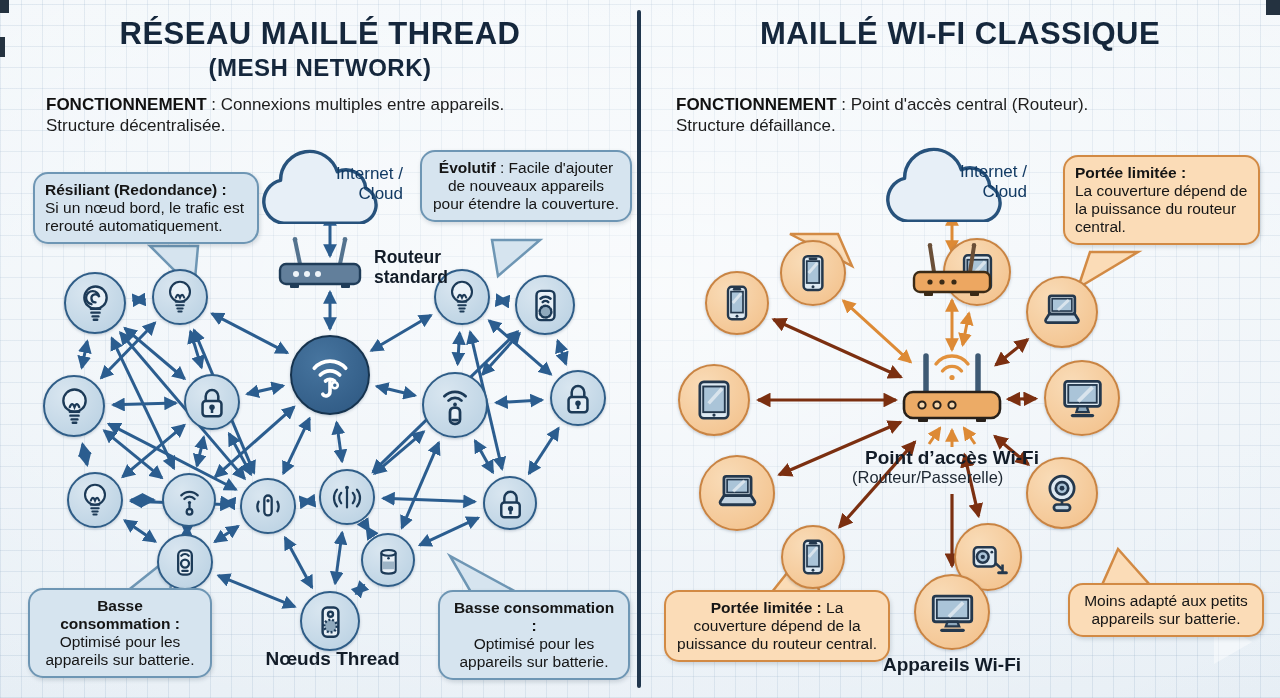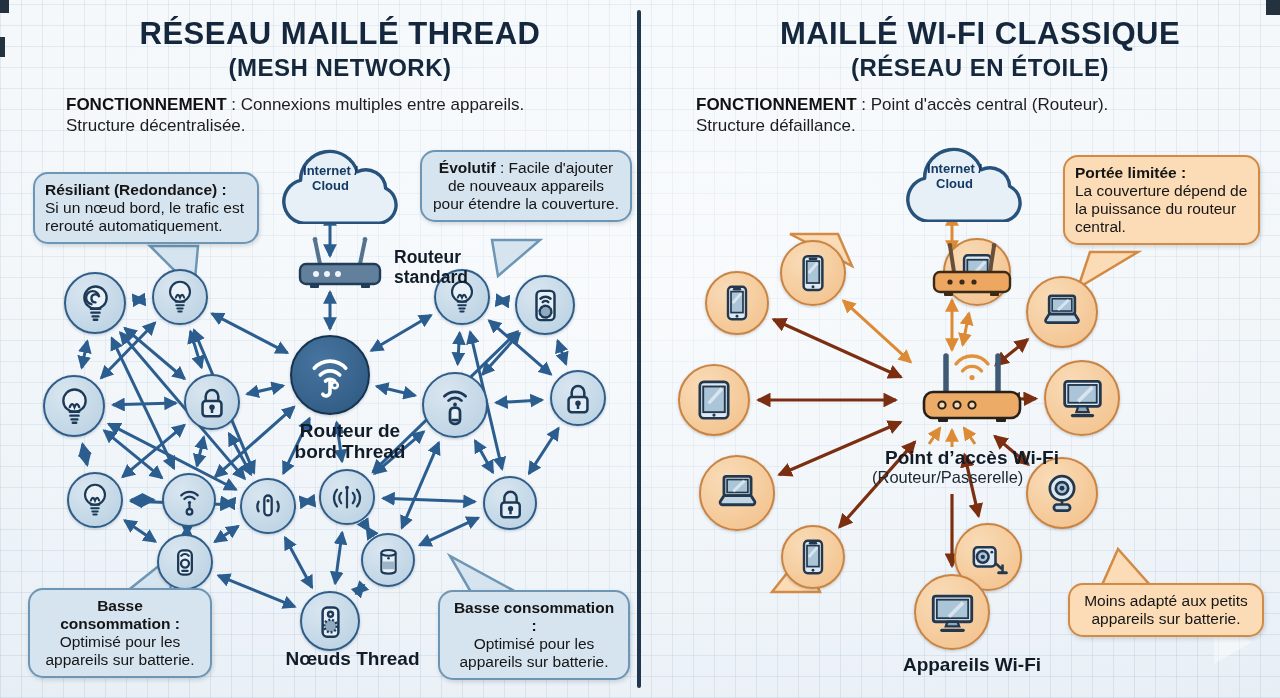--- a/index.html
+++ b/index.html
@@ -12,29 +12,29 @@
       linear-gradient(180deg,#f4f8fb,#e9f0f6);}
   #net{position:absolute;inset:0;z-index:1;}
   .nodelayer{position:absolute;inset:0;z-index:2;pointer-events:none;}
   .circle-node{position:absolute;border-radius:50%;display:flex;align-items:center;justify-content:center;
     background:radial-gradient(circle at 35% 30%, #d9e6f0, #b7cfe1);
     border:2.5px solid var(--mesh_node_border,#2f5d87);box-shadow:0 1px 3px rgba(30,60,90,.25);box-sizing:border-box;}
   .center-node{background:radial-gradient(circle at 38% 32%, #47759f, #2c5680);border-color:#16334e;}
   .device-node{background:radial-gradient(circle at 35% 30%, #f9dcb8, #f2bf88);border:2.5px solid var(--device_border,#c98443);}
   .node-icon{display:flex;align-items:center;justify-content:center;}
   .node-icon svg{width:100%;height:100%;}
-  .abs{position:absolute;z-index:3;padding-left:20px;}
+  .abs{position:absolute;z-index:3;}
   .ptitle{width:640px;text-align:center;font-weight:700;color:var(--title,#15273c);font-size:31px;letter-spacing:.5px;}
   .psub{width:640px;text-align:center;font-weight:700;color:var(--title,#15273c);font-size:24px;letter-spacing:.5px;}
   .how{font-size:17px;color:#1d1d1d;line-height:1.25;}
   .how b{color:#111;}
   .biglabel{font-weight:700;font-size:19px;color:#121c28;text-align:center;line-height:1.12;}
   .midlabel{font-weight:700;font-size:17.5px;color:#121c28;line-height:1.12;}
   .reglabel{font-size:16.5px;color:#1d2732;text-align:left;line-height:1.1;}
-  .cloudlabel{font-weight:700;font-size:13px;color:#123a63;text-align:center;line-height:1.15;z-index:4;position:absolute;}
+  .cloudlabel{font-weight:400;font-size:17px;color:#123a63;text-align:right;line-height:1.15;z-index:4;position:absolute;}
   .callout{position:absolute;z-index:5;border-radius:15px;padding:7px 10px;font-size:15.5px;line-height:1.16;color:#151515;
     box-shadow:1px 2px 4px rgba(40,60,80,.18);box-sizing:border-box;}
   .co-left{background:var(--callout_left_fill,#d6e4ef);border:2.5px solid var(--callout_left_border,#6e96b4);}
   .co-right{background:var(--callout_right_fill,#fbdcb7);border:2.5px solid var(--callout_right_border,#d28a44);}
   .co-center{text-align:center;}
   .lead-block b{display:block;}
   .ln-blue{stroke:var(--mesh_arrow,#2b5d8f);stroke-width:3;}
   .ln-maroon{stroke:var(--star_arrow,#7b2f10);stroke-width:3.2;}
   .ln-orange{stroke:var(--star_arrow_alt,#dd8a35);stroke-width:3;}
   .mk-blue{fill:var(--mesh_arrow,#2b5d8f);}
@@ -538,40 +538,36 @@
           <circle cx="46" cy="40" r="3" fill="#eef4f9"></circle>
         <rect x="18" y="50" width="9" height="4" rx="1" fill="#1f3c58"></rect>
           <rect x="69" y="50" width="9" height="4" rx="1" fill="#1f3c58"></rect>
       </g>
     </svg>
   </div>
   <div class="abs midlabel" style="left:374px;top:248px">
     <span>Routeur</span><br><span>standard</span>
   </div>
 
-  <div class="abs biglabel" style="left:250px;top:420px;width:160px">
-    <span>Routeur de</span><br><span>bord Thread</span>
-  </div>
   <div class="abs biglabel" style="left:245px;top:648px;width:175px">Nœuds Thread</div>
 
   <div class="callout co-left lead-block" style="left:33px;top:172px;width:226px">
     <b>Résiliant (Redondance) :</b><span>Si un nœud bord, le trafic est rerouté automatiquement.</span>
   </div>
   <div class="callout co-left co-center" style="left:420px;top:150px;width:212px">
     <b>Évolutif</b><span> : Facile d'ajouter de nouveaux appareils pour étendre la couverture.</span>
   </div>
   <div class="callout co-left co-center lead-block" style="left:28px;top:588px;width:184px">
     <b>Basse consommation :</b><span>Optimisé pour les appareils sur batterie.</span>
   </div>
   <div class="callout co-left co-center lead-block" style="left:438px;top:590px;width:192px">
     <b>Basse consommation :</b><span>Optimisé pour les appareils sur batterie.</span>
   </div>
 
   <div class="abs ptitle" style="left:640px;top:16px">MAILLÉ WI-FI CLASSIQUE</div>
-  <div class="abs psub" style="left:640px;top:54px">(RÉSEAU EN ÉTOILE)</div>
   <div class="abs how" style="left:676px;top:94px;width:570px">
     <b>FONCTIONNEMENT</b><span> : Point d'accès central (Routeur).</span><br>
     <span>Structure défaillance.</span>
   </div>
 
   <div class="abs" style="left:882px;top:142px;z-index:3">
     <svg width="145" height="80" viewBox="0 0 145 80">
       <g transform="translate(10,8) scale(1.32)">
         <path d="M12 54 a16.5 16.5 0 0 1 -2.5 -32.5 a22 22 0 0 1 43 -6.5 a15 15 0 0 1 21.5 12.5 a14 14 0 0 1 -4.5 26.5 z" fill="#e7eff7" stroke="#27527c" stroke-width="2.6" stroke-linejoin="round"></path>
       </g>
@@ -615,20 +611,23 @@
       </g>
     </svg>
   </div>
   <div class="abs biglabel" style="left:852px;top:447px;width:200px">Point d’accès Wi-Fi</div>
   <div class="abs reglabel" style="left:852px;top:468px;width:200px">(Routeur/Passerelle)</div>
   <div class="abs biglabel" style="left:862px;top:654px;width:180px">Appareils Wi-Fi</div>
 
   <div class="callout co-right lead-block" style="left:1063px;top:155px;width:197px">
     <b>Portée limitée :</b><span>La couverture dépend de la puissance du routeur central.</span>
   </div>
+  <div class="callout co-right co-center" style="left:664px;top:590px;width:226px">
+    <b>Portée limitée :</b> <span>La couverture dépend de la puissance du routeur central.</span>
+  </div>
   <div class="callout co-right co-center lead-block" style="left:1068px;top:583px;width:196px">
     <span>Moins adapté aux petits appareils sur batterie.</span>
   </div>
 
   <div class="divider"></div>
   <div class="artifact" style="left:0;top:0;width:9px;height:13px"></div>
   <div class="artifact" style="left:0;top:37px;width:5px;height:20px"></div>
   <div class="artifact" style="left:1266px;top:0;width:14px;height:15px"></div>
 </div>
 

